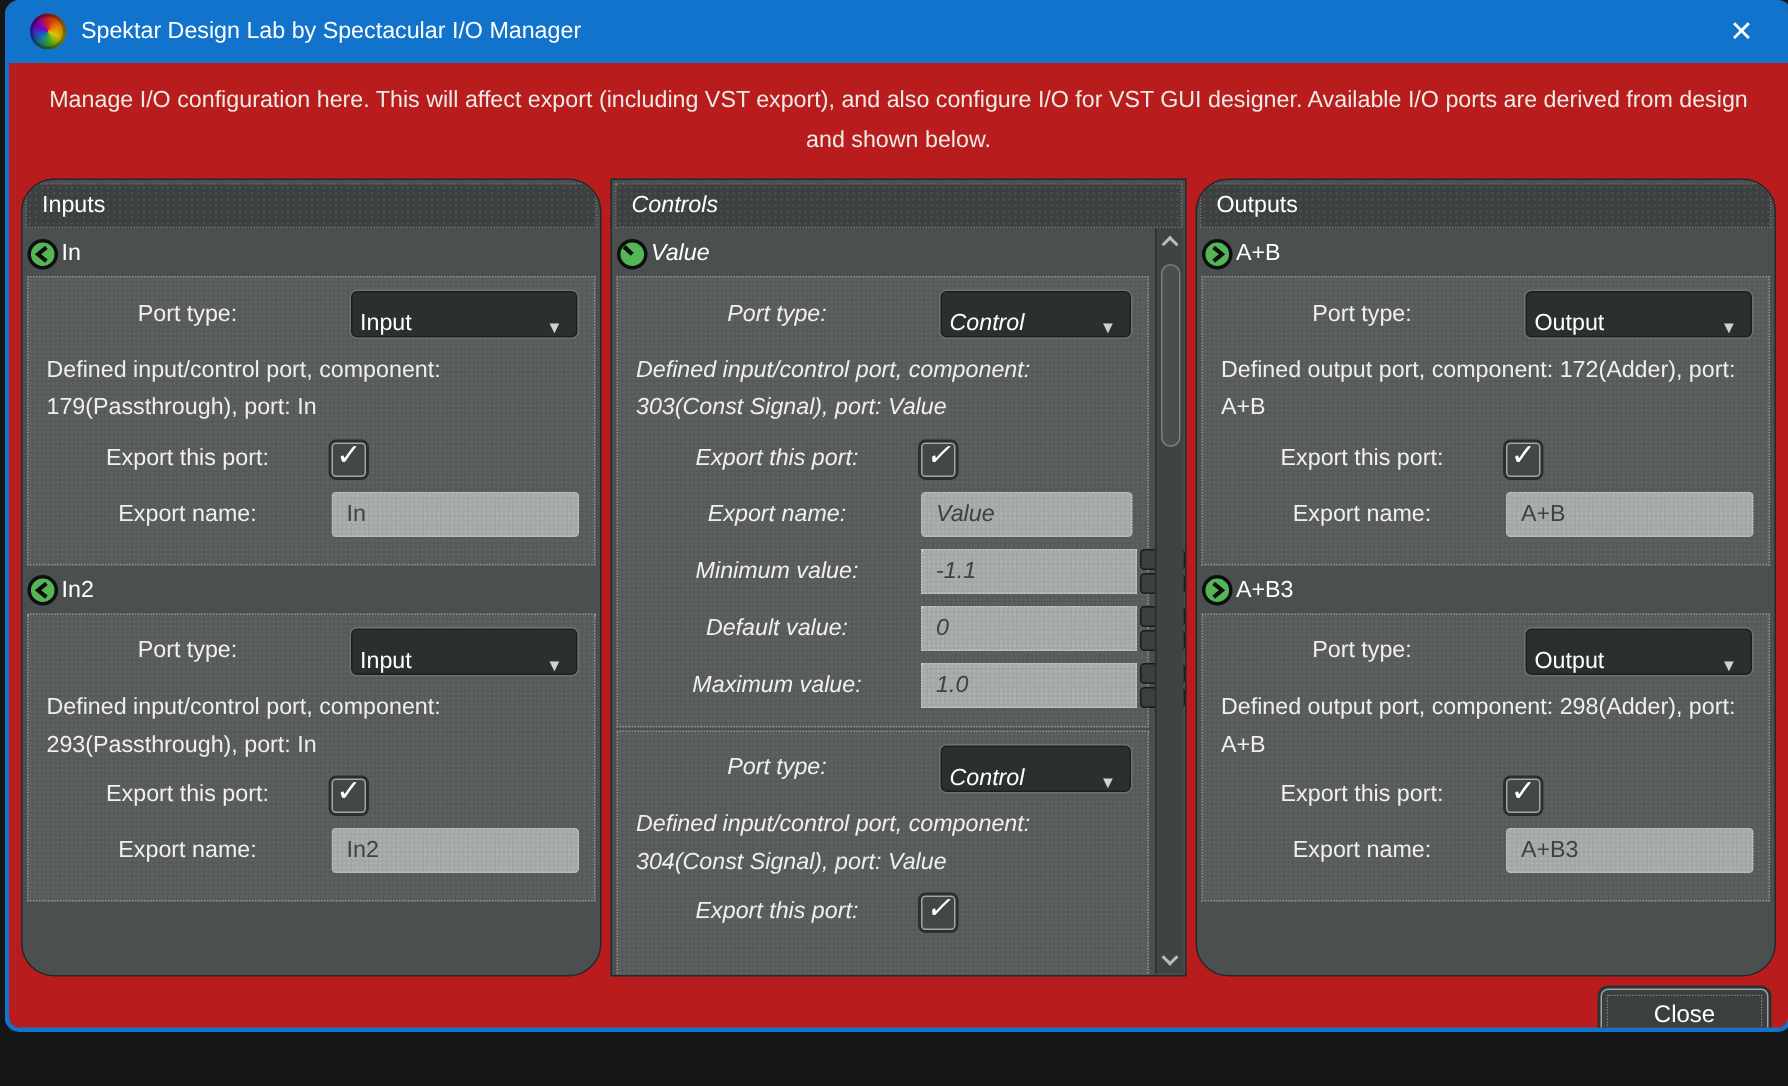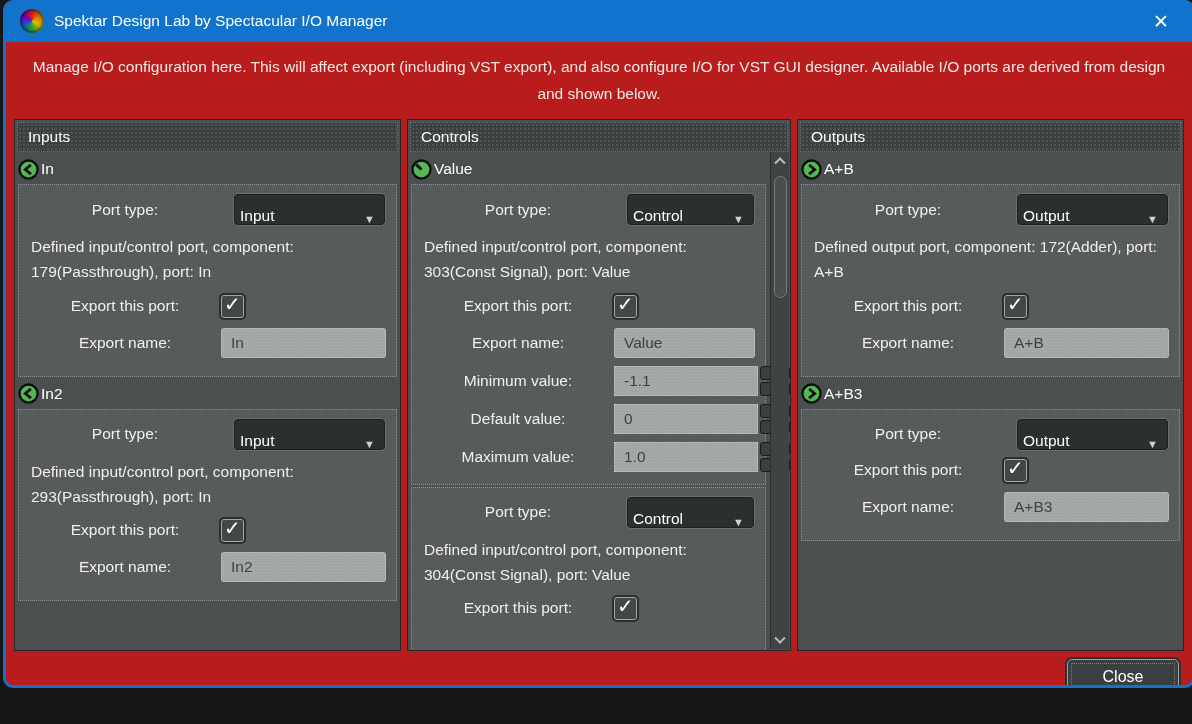--- a/index.html
+++ b/index.html
@@ -13,22 +13,22 @@
   .applogo { width:24px; height:24px; border-radius:50%;
              background:conic-gradient(#d22,#e80,#dc0,#3a3,#16c,#70c,#d22);
              box-shadow:inset 0 0 0 2px rgba(0,0,0,.25), inset 0 0 6px 2px rgba(0,0,0,.35); margin-right:10px; }
   .title { color:#fff; font-size:15.5px; }
   .xbtn { margin-left:auto; color:#fff; font-size:19px; width:34px; text-align:center; cursor:default; font-weight:300; }
 
   .intro { color:#edebe6; font-size:15.5px; line-height:1.72; padding:12px 16px 4px 16px;text-align:center; }
 
   .cols { display:flex; gap:6px; margin:8px 8px 0 8px; height:532px; }
   .col { background:#4b4f4f; border:1px solid #252829; overflow:hidden; position:relative; }
-  .col-inputs, .col-outputs { flex:0 0 387px; }
-  .col-controls { flex:1 1 auto; }
+  .col-inputs, .col-outputs { flex:0 0 387px;border-radius:22px; }
+  .col-controls { flex:1 1 auto;font-style:italic; }
   .colhead { height:30px; margin:2px; background:#3c4040; border:1px dotted #6f7373; color:#fff;
              font-size:15.5px; line-height:28px; padding-left:10px;
              background-image:radial-gradient(rgba(255,255,255,0.10) 1px, transparent 1px); background-size:4px 4px; }
 
   .mid-content { margin-right:21px; }
 
   .penthead { height:30px; display:flex; align-items:center; padding-left:3px; }
   .picon { width:21px; height:21px; flex:0 0 21px; }
   .pname { color:#fff; font-size:15.5px; margin-left:2px; }
 
@@ -284,20 +284,21 @@
         <span class="pname">A+B3</span>
       </div>
       <div class="pbody">
         <div class="row">
           <span class="rlabel">Port type:</span>
           <div class="dd">
             <span class="ddtext">Output</span>
             <span class="ddarrow">▼</span>
           </div>
         </div>
+        <div class="desc">Defined output port, component: 298(Adder), port: A+B</div>
         <div class="row cbrow">
           <span class="rlabel">Export this port:</span>
           <div class="cb">
             <span class="mark">✓</span>
           </div>
         </div>
         <div class="row">
           <span class="rlabel">Export name:</span>
           <div class="tfield">A+B3</div>
         </div>

